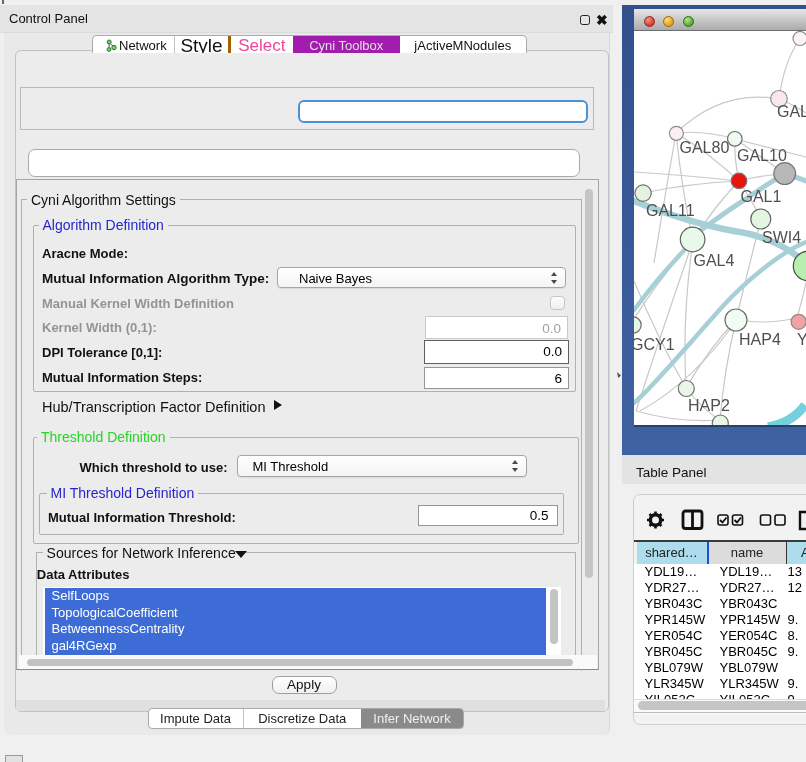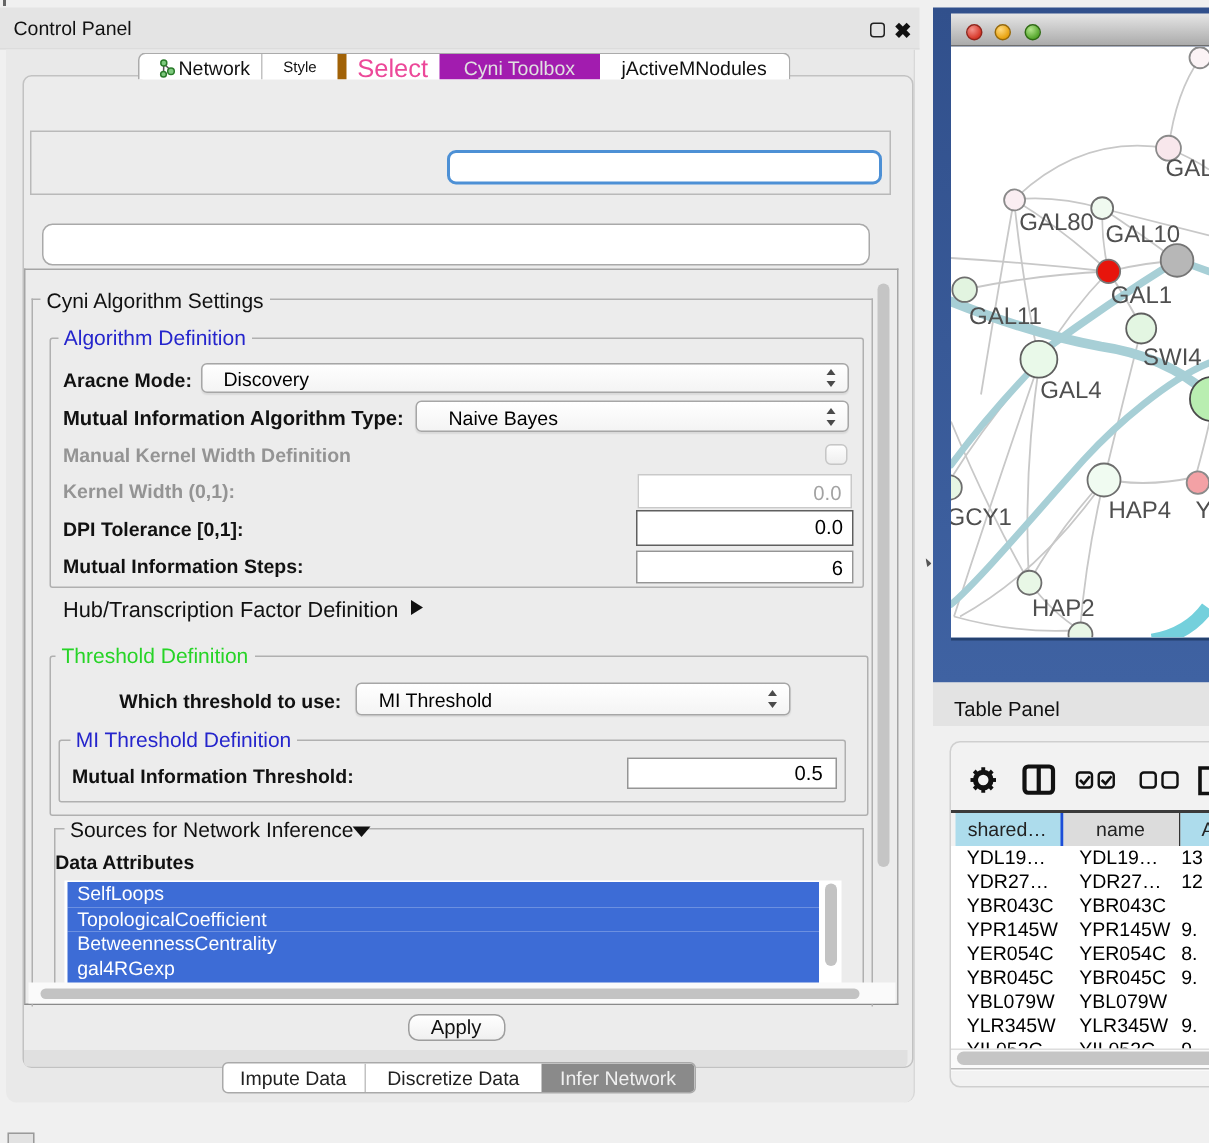--- a/index.html
+++ b/index.html
@@ -34,40 +34,39 @@
 
   <div class="a" style="left:92px;top:35px;width:434.5px;height:18px;background:#fff;border:1px solid #ababab;border-radius:5px 5px 0 0;border-bottom:none;box-sizing:border-box;overflow:hidden;display:flex;">
     <div style="width:82px;height:100%;line-height:19px;font-size:13px;color:#111;text-align:left;padding-left:13px;border-right:1px solid #c2c2c2;box-sizing:border-box;">
       <svg width="11" height="14" viewBox="0 0 11 14" style="vertical-align:-3px;margin-right:2px;">
         <line x1="3.2" y1="3.5" x2="3" y2="10" stroke="#555" stroke-width="1"></line>
         <line x1="3.2" y1="3.5" x2="8" y2="8" stroke="#555" stroke-width="1"></line>
         <circle cx="3.2" cy="3" r="2" fill="#7ec97e" stroke="#2a7b2a"></circle>
         <circle cx="3" cy="10.5" r="1.9" fill="#7ec97e" stroke="#2a7b2a"></circle>
         <circle cx="8" cy="8.5" r="2.2" fill="#7ec97e" stroke="#2a7b2a"></circle>
       </svg>Network</div>
-    <div style="width:56px;height:100%;line-height:19px;font-size:10px;color:#111;text-align:center;border-right:6px solid #a16207;box-sizing:border-box;">Style</div>
+    <div style="width:56px;height:100%;line-height:19px;font-size:19px;color:#111;text-align:center;border-right:3px solid #a16207;box-sizing:border-box;">Style</div>
     <div style="width:61.5px;height:100%;line-height:19px;font-size:17px;color:#ec4899;text-align:center;box-sizing:border-box;">Select</div>
     <div style="width:107.5px;height:100%;line-height:19px;font-size:13px;color:#e0e0e0;text-align:center;background:#a21caf;box-sizing:border-box;">Cyni Toolbox</div>
     <div style="flex:1;height:100%;line-height:19px;font-size:13px;color:#111;text-align:center;box-sizing:border-box;">jActiveMNodules</div>
   </div>
 
   <div class="a" style="left:15.5px;top:179px;width:583px;height:491px;background:#ececec;border:1px solid #a5a5a5;border-bottom-color:#8a8a8a;box-sizing:border-box;"></div>
 
   <div class="a" style="left:20px;top:87px;width:574px;height:43px;border:1px solid #b9b9b9;box-sizing:border-box;"></div>
   <div class="a" style="left:298px;top:100px;width:290px;height:23px;background:#fff;border:2.5px solid #4d90d5;border-radius:6px;box-sizing:border-box;"></div>
   <div class="a" style="left:28px;top:149px;width:552px;height:28px;background:#fff;border:1px solid #a9a9a9;border-radius:7px;box-sizing:border-box;"></div>
 
   <div class="a" style="left:21px;top:199px;width:559px;height:471px;border:1px solid #b0b0b0;border-bottom:none;"></div>
   <div class="gt" style="left:27px;top:192.5px;color:#111;font-size:14px;">Cyni Algorithm Settings</div>
 
   <div class="grp" style="left:32.5px;top:225px;width:541.5px;height:165px;"></div>
   <div class="gt" style="left:38.5px;top:218px;color:#2525cc;font-size:14px;">Algorithm Definition</div>
 
   <div class="lbl" style="left:42px;top:246px;">Aracne Mode:</div>
-  <div class="combo" style="left:134px;top:242px;width:432px;height:20px;line-height:20px;padding-left:14px;box-sizing:border-box;">Discovery<span class="cud"></span></div>
   <div class="lbl" style="left:42px;top:271px;font-size:13.5px;">Mutual Information Algorithm Type:</div>
   <div class="combo" style="left:277px;top:267px;width:289px;height:21px;line-height:21px;padding-left:21px;box-sizing:border-box;">Naive Bayes<span class="cud"></span></div>
   <div class="glbl" style="left:42px;top:296px;">Manual Kernel Width Definition</div>
   <div class="a" style="left:550px;top:296px;width:14.5px;height:13.5px;background:linear-gradient(#fefefe,#eeeeee);border:1.5px solid #c6c6c6;border-radius:4px;box-sizing:border-box;"></div>
   <div class="glbl" style="left:42px;top:320px;">Kernel Width (0,1):</div>
   <div class="fld" style="left:425px;top:315.5px;width:143px;height:23px;line-height:23px;border:1px solid #c9c9c9;box-sizing:border-box;color:#a2a2a2;padding-right:6px;">0.0</div>
   <div class="lbl" style="left:42px;top:345px;">DPI Tolerance [0,1]:</div>
   <div class="fld" style="left:424px;top:340px;width:145px;height:24px;line-height:22px;border:1.5px solid #5f5f5f;box-sizing:border-box;padding-right:6px;">0.0</div>
   <div class="lbl" style="left:42px;top:370px;">Mutual Information Steps:</div>
   <div class="fld" style="left:424px;top:366.5px;width:145px;height:22px;line-height:21px;border:1px solid #959595;box-sizing:border-box;padding-right:6px;">6</div>

